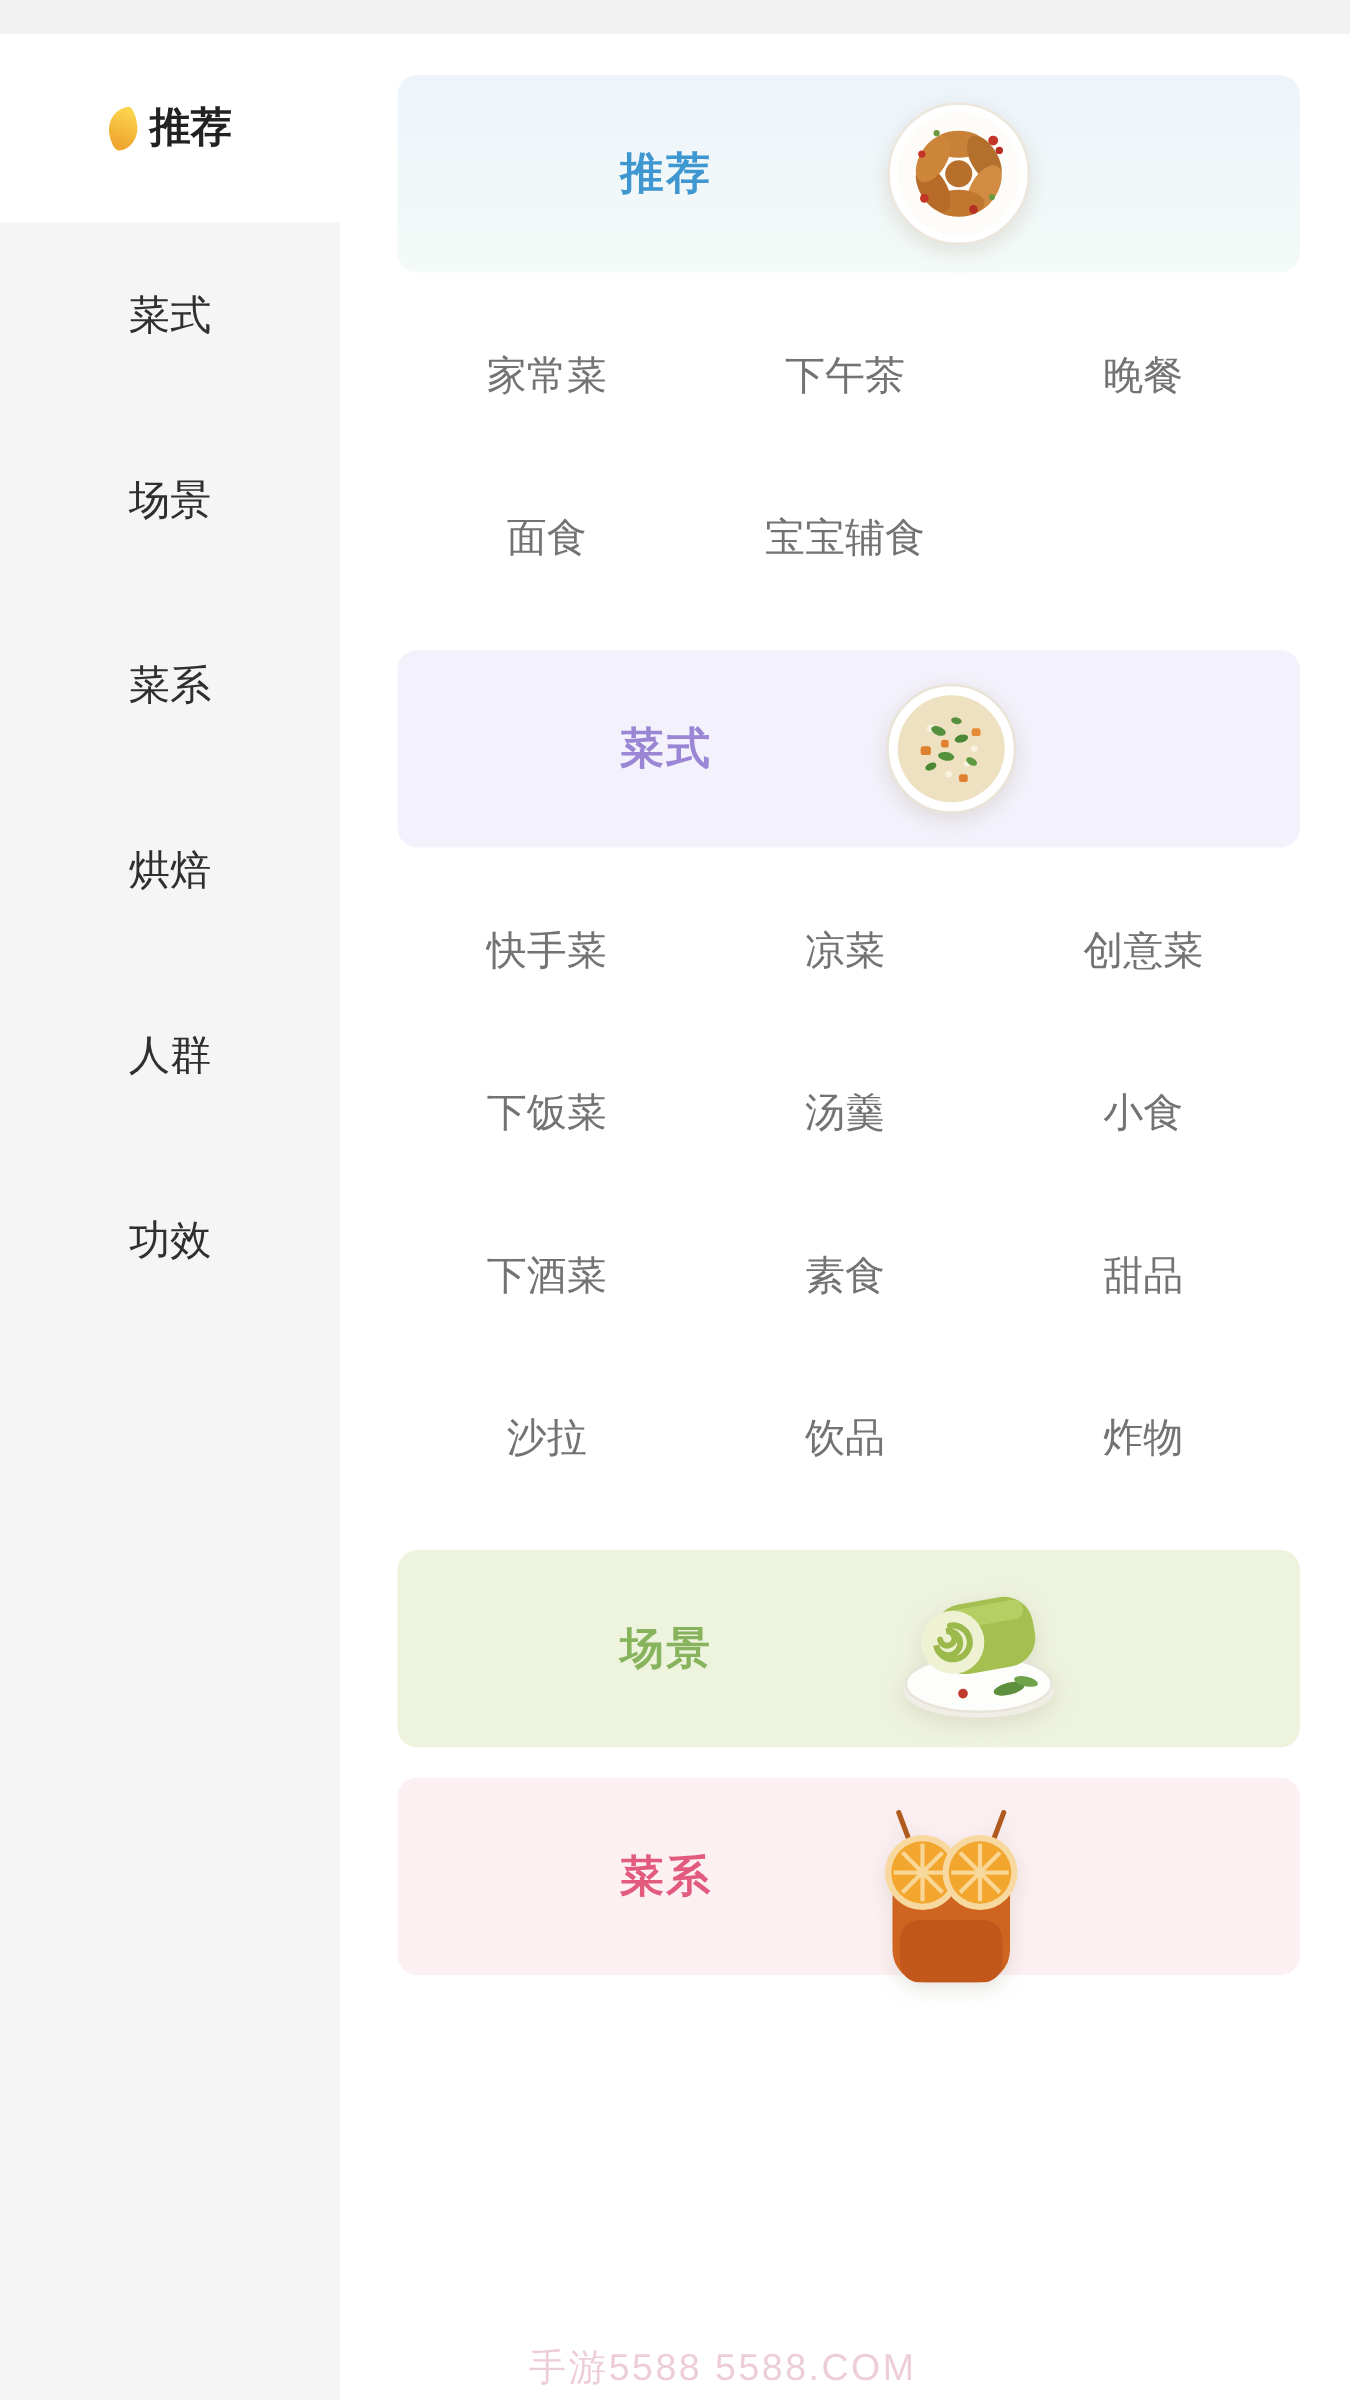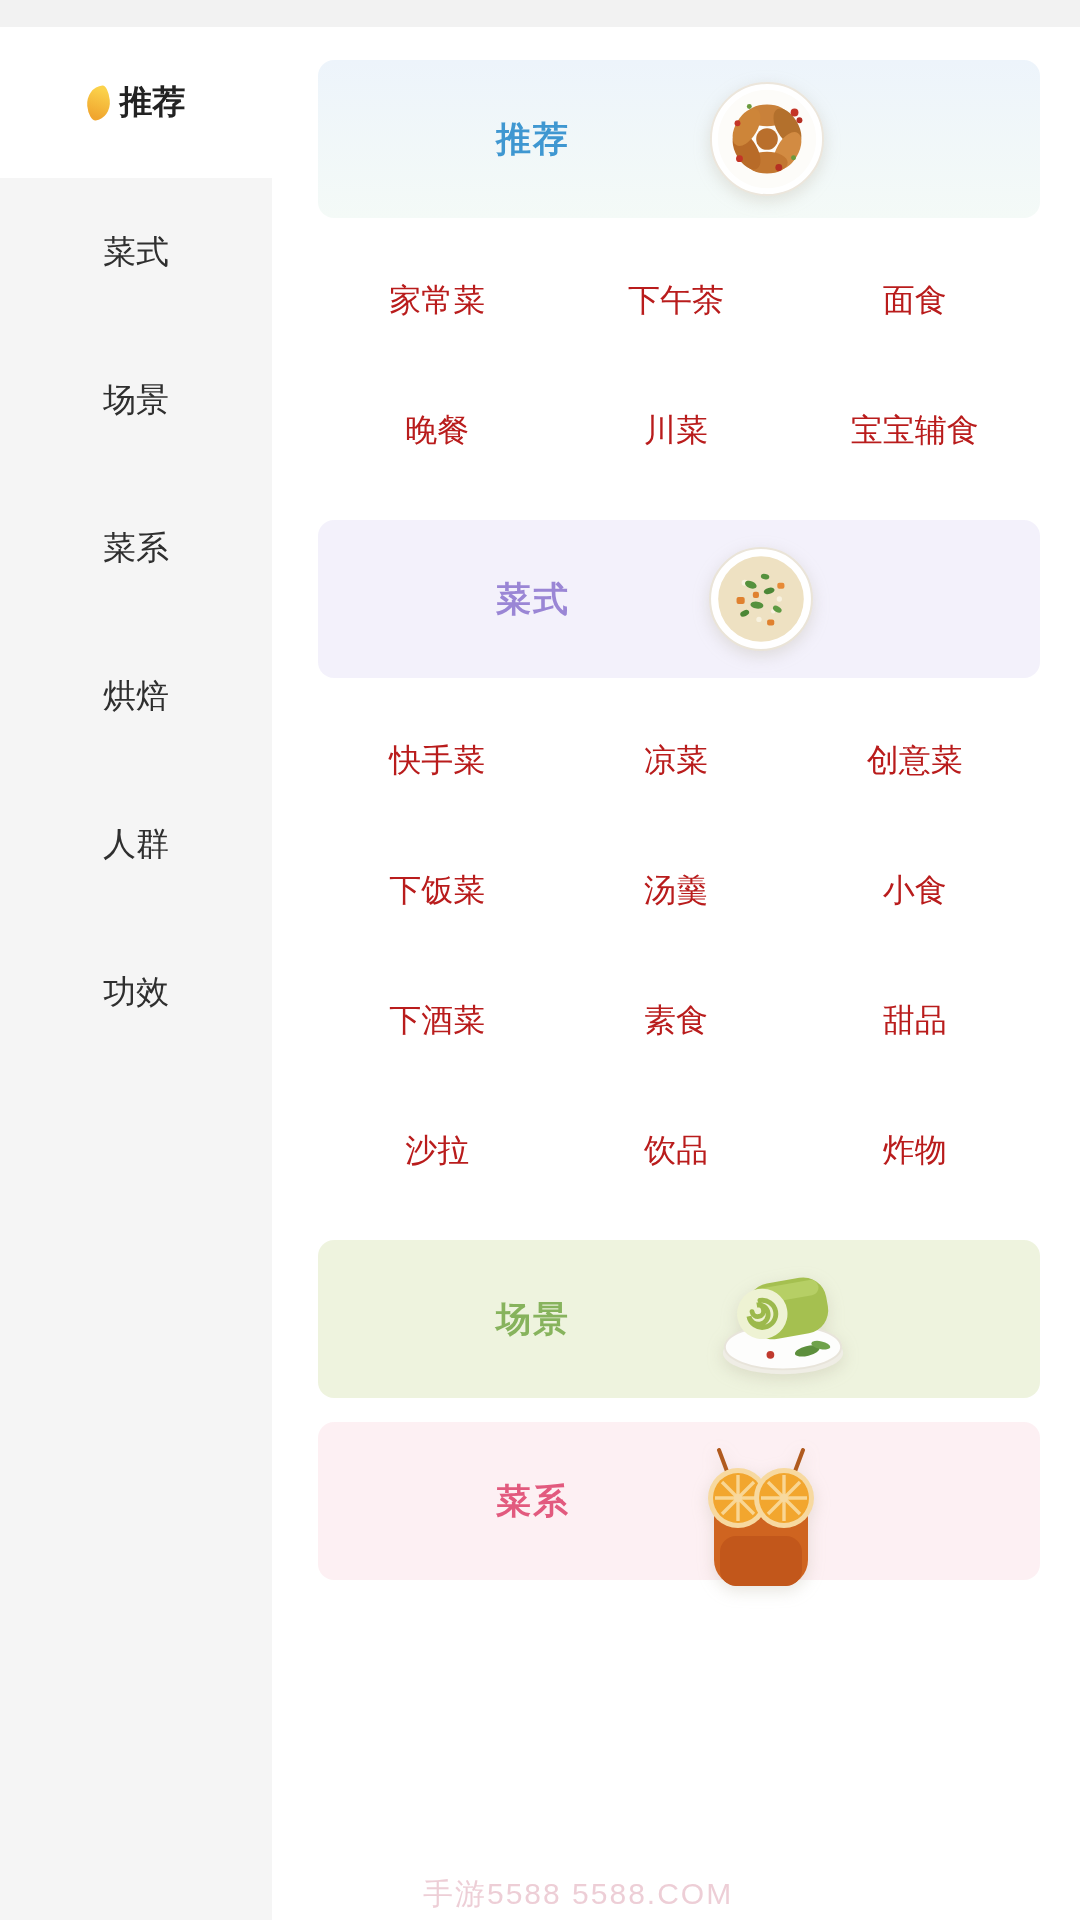--- a/index.html
+++ b/index.html
@@ -45,21 +45,21 @@
     position:absolute; top:50%; left:390px; transform:translateY(-50%);
     filter:drop-shadow(0 5px 8px rgba(170,160,140,0.28));
   }
   .banner-art.bottom-art { top:14px; transform:none; left:368px; }
 
   .item-grid {
     margin-top:18px; display:grid; grid-template-columns:repeat(3,1fr);
   }
   .cat-item {
     height:130px; display:flex; align-items:center; justify-content:center;
-    font-size:32px; color:#b91c1c; cursor:pointer; white-space:nowrap;
+    font-size:32px; color:#737373; cursor:pointer; white-space:nowrap;
   }
 
   .watermark {
     position:absolute; left:423px; top:1874px; z-index:3;
     font-size:30px; letter-spacing:2px; color:rgba(222,166,180,0.55);
     white-space:nowrap; pointer-events:none;
   }
 </style>
 </head>
 <body>
@@ -114,23 +114,22 @@
           <circle cx="32" cy="80" r="3.5" fill="#c43527"></circle>
           <circle cx="72" cy="89" r="3.5" fill="#b52f22"></circle>
           <circle cx="30" cy="44" r="3" fill="#c43527"></circle>
           <circle cx="42" cy="27" r="2.5" fill="#6a9a3d"></circle>
           <circle cx="87" cy="79" r="2.5" fill="#6a9a3d"></circle>
         </svg>
       </div>
       <div class="item-grid">
           <div class="cat-item">家常菜</div>
           <div class="cat-item">下午茶</div>
+          <div class="cat-item">晚餐</div>
           <div class="cat-item">面食</div>
-          <div class="cat-item">晚餐</div>
-          <div class="cat-item">川菜</div>
           <div class="cat-item">宝宝辅食</div>
         </div>
     </section>
 
     <section class="cat-section">
       <div class="banner" style="background: linear-gradient(rgb(243, 241, 251), rgb(243, 241, 251));">
         <span class="banner-label" style="color: rgb(154, 134, 213);">菜式</span>
         <svg class="banner-art" width="106" height="106" viewBox="0 0 104 104">
           <circle cx="52" cy="52" r="50" fill="#ffffff" stroke="#eae4d8" stroke-width="2"></circle>
           <circle cx="52" cy="52" r="42" fill="#eee1c2"></circle>

